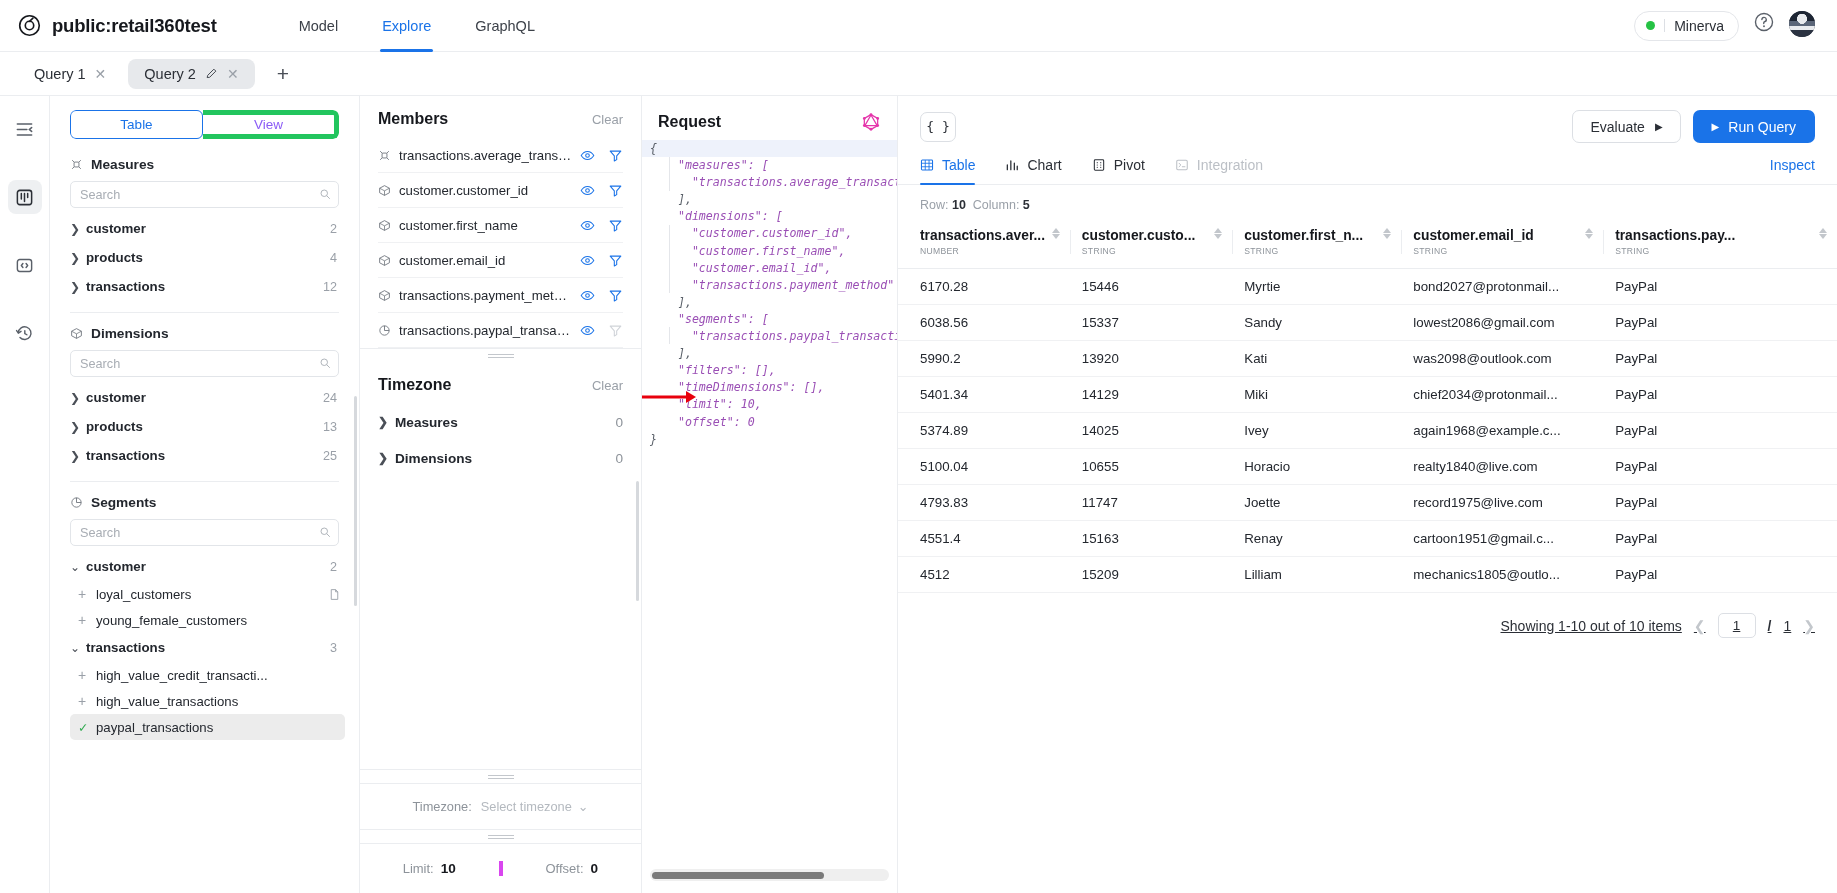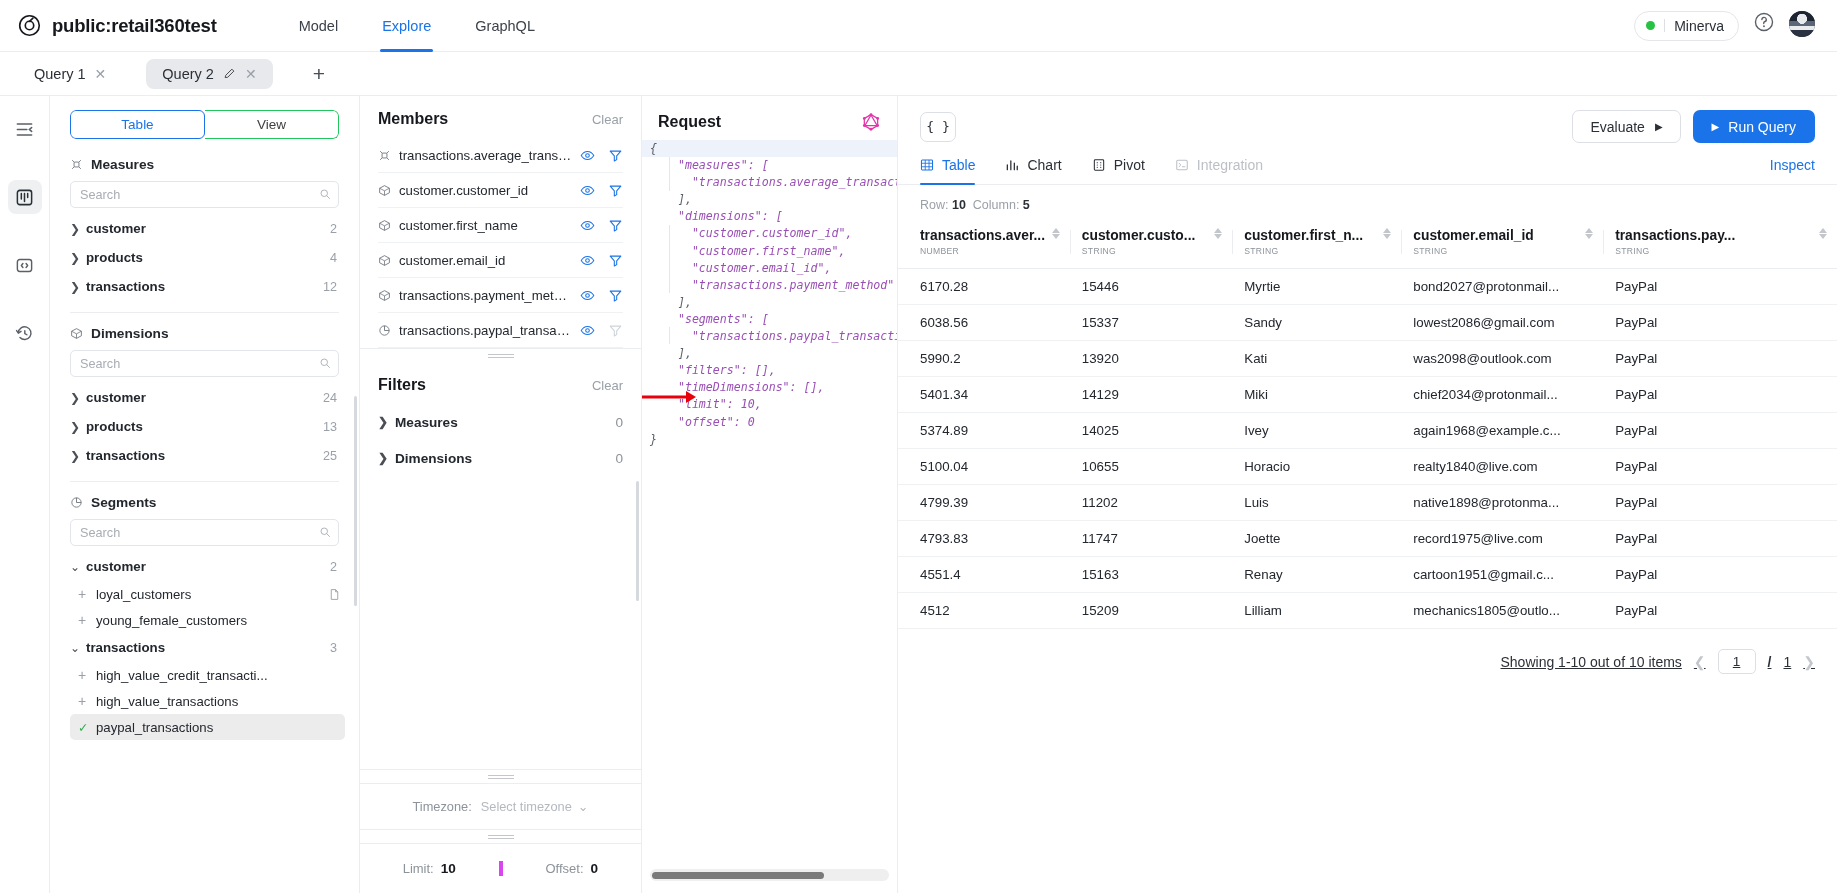--- a/index.html
+++ b/index.html
@@ -45,21 +45,21 @@
   }
   .avatar::before {
     content:""; position:absolute; inset:0;
     background:
       radial-gradient(circle at 50% 30%, #e8eaed 0 22%, transparent 23%),
       linear-gradient(#1d2533 0 40%, #5b6678 40% 58%, #e9ebee 58% 72%, #2b3342 72% 100%);
   }
 
   
   .qtabs {
-    height: 44px; display: flex; align-items: center; gap: 24px;
+    height: 44px; display: flex; align-items: center; gap: 6px;
     padding-left: 18px; border-bottom: 1px solid #ebedf0; background: #fff;
   }
   .qtab {
     display: flex; align-items: center; gap: 9px;
     padding: 7px 16px; border-radius: 8px; font-size: 14.5px; color: #2b2f36;
     cursor: pointer;
   }
   .qtab.active { background: #e7e9ec; }
   .qtab .x { color: #9aa0a8; font-size: 14px; line-height: 1; }
   .qtab .pencil { width: 13px; height: 13px; color: #41464d; }
@@ -88,21 +88,21 @@
     width: 310px; flex: 0 0 310px; border-right: 1px solid #ebedf0;
     padding: 14px 20px 0 20px; overflow: hidden; background: #fff;
     position: relative;
   }
   .seg-toggle {
     display: flex; width: 100%; height: 29px; margin-bottom: 18px;
     border-radius: 6px; overflow: hidden;
   }
   .seg-toggle button {
     flex: 1; font-size: 13.5px; font-family: inherit; background: #fff;
-    border: 1px solid #22c55e; cursor: pointer; color: #404040;
+    border: 5px solid #22c55e; cursor: pointer; color: #8b5cf6;
   }
   .seg-toggle button:first-child { border-radius: 6px 0 0 6px; }
   .seg-toggle button:last-child { border-radius: 0 6px 6px 0; border-left: none; }
   .seg-toggle button.active {
     border: 1.6px solid #1a73e8; color: #1a73e8; border-radius: 6px; z-index: 2;
   }
   .sec-head {
     display: flex; align-items: center; gap: 8px;
     font-size: 13.7px; font-weight: 700; color: #23272e; margin-bottom: 9px;
   }
@@ -600,21 +600,21 @@
           </span>
         </div>
       </div>
 
       <div class="resize-handle">
           <i></i>
         </div>
 
       <div class="filters-box">
         <div class="panel-title-row">
-          <span class="panel-title">Filters</span>
+          <span class="panel-title">Timezone</span>
           <span class="panel-clear">Clear</span>
         </div>
         <div class="filter-row">
           <span class="chev">❯</span>
           <span>Measures</span>
           <span class="ct">0</span>
         </div>
         <div class="filter-row">
           <span class="chev">❯</span>
           <span>Dimensions</span>
@@ -862,27 +862,20 @@
             <td>PayPal</td>
           </tr>
           <tr>
             <td>5100.04</td>
             <td>10655</td>
             <td>Horacio</td>
             <td>realty1840@live.com</td>
             <td>PayPal</td>
           </tr>
           <tr>
-            <td>4799.39</td>
-            <td>11202</td>
-            <td>Luis</td>
-            <td>native1898@protonma...</td>
-            <td>PayPal</td>
-          </tr>
-          <tr>
             <td>4793.83</td>
             <td>11747</td>
             <td>Joette</td>
             <td>record1975@live.com</td>
             <td>PayPal</td>
           </tr>
           <tr>
             <td>4551.4</td>
             <td>15163</td>
             <td>Renay</td>

